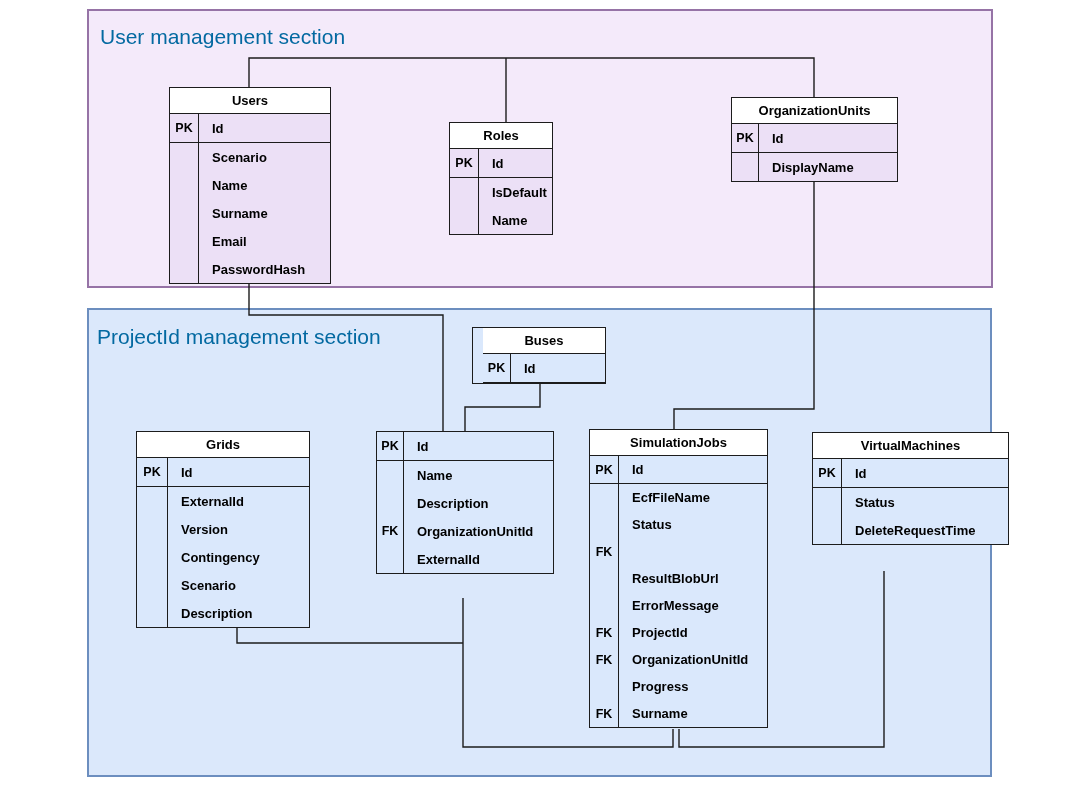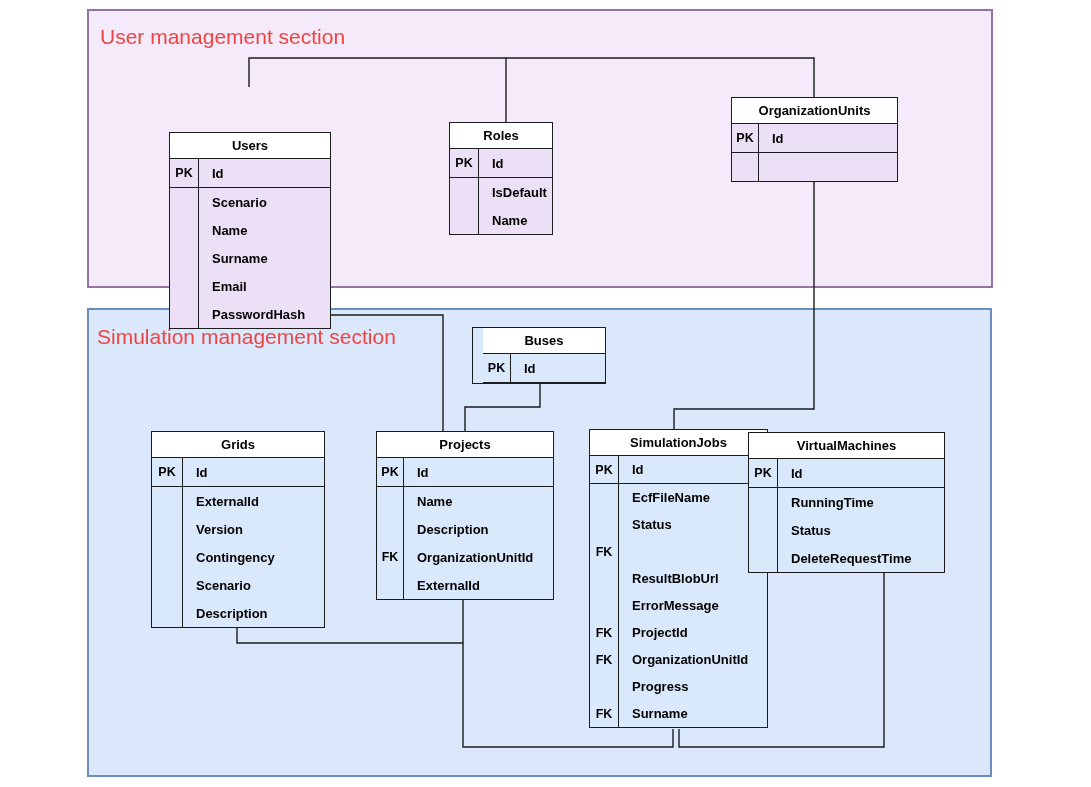--- a/index.html
+++ b/index.html
@@ -13,21 +13,21 @@
   }
   .section {
     position: absolute;
     box-sizing: border-box;
     border: 2px solid transparent;
   }
   .section-title {
     position: absolute;
     font-size: 21px;
     line-height: 21px;
-    color: #ef4444;
+    color: #0369a1;
     white-space: nowrap;
   }
   #connector-layer {
     position: absolute;
     left: 0; top: 0;
     width: 1091px; height: 787px;
   }
   #connector-layer polyline {
     fill: none;
     stroke: #1c1c1c;
@@ -81,34 +81,34 @@
 </style>
 </head>
 <body>
 
 <div id="canvas">
 
   <div class="section" style="left: 87px; top: 9px; width: 906px; height: 279px; background: rgb(244, 234, 250); border-color: rgb(150, 115, 166);"></div>
   <div class="section" style="left: 87px; top: 308px; width: 905px; height: 469px; background: rgb(219, 232, 251); border-color: rgb(108, 142, 191);"></div>
 
   <div class="section-title" style="left:100px; top:26px;">User management section</div>
-  <div class="section-title" style="left:97px; top:326px;">Simulation management section</div>
+  <div class="section-title" style="left:97px; top:326px;">ProjectId management section</div>
 
   <svg id="connector-layer" viewBox="0 0 1091 787" xmlns="http://www.w3.org/2000/svg">
       <polyline points="249,87 249,58 814,58 814,97"></polyline>
       <polyline points="506,58 506,122"></polyline>
       <polyline points="249,283 249,315 443,315 443,431"></polyline>
       <polyline points="540,382 540,407 465,407 465,431"></polyline>
       <polyline points="814,180 814,409 674,409 674,429"></polyline>
       <polyline points="237,626 237,643 463,643"></polyline>
       <polyline points="463,598 463,747 673,747 673,729"></polyline>
       <polyline points="679,729 679,747 884,747 884,571"></polyline>
     </svg>
 
-  <div class="er-table" style="left: 169px; top: 87px; width: 162px; --rowh: 28px; --keyw: 28px; background: rgb(236, 224, 246); margin-top: 45px;">
+  <div class="er-table" style="left: 169px; top: 87px; width: 162px; --rowh: 28px; --keyw: 28px; background: rgb(236, 224, 246);">
       <div class="er-header">
         <span>Users</span>
       </div>
       <div class="er-row pk-row">
         <span class="key-cell">PK</span>
         <span class="field-cell">Id</span>
       </div>
       <div class="er-row">
         <span class="key-cell"></span>
         <span class="field-cell">Scenario</span>
@@ -150,32 +150,33 @@
   <div class="er-table" style="left: 731px; top: 97px; width: 167px; --rowh: 28px; --keyw: 26px; background: rgb(236, 224, 246);">
       <div class="er-header">
         <span>OrganizationUnits</span>
       </div>
       <div class="er-row pk-row">
         <span class="key-cell">PK</span>
         <span class="field-cell">Id</span>
       </div>
       <div class="er-row">
         <span class="key-cell"></span>
+        <span class="field-cell">DisplayName</span>
       </div>
     </div>
   <div class="er-table" style="left: 472px; top: 327px; width: 134px; --rowh: 28px; --keyw: 27px; background: rgb(218, 232, 252); padding-left: 10px;">
       <div class="er-header">
         <span>Buses</span>
       </div>
       <div class="er-row pk-row">
         <span class="key-cell">PK</span>
         <span class="field-cell">Id</span>
       </div>
     </div>
-  <div class="er-table" style="left: 151px; top: 431px; width: 174px; --rowh: 28px; --keyw: 30px; background: rgb(218, 232, 252);">
+  <div class="er-table" style="left: 136px; top: 431px; width: 174px; --rowh: 28px; --keyw: 30px; background: rgb(218, 232, 252);">
       <div class="er-header">
         <span>Grids</span>
       </div>
       <div class="er-row pk-row">
         <span class="key-cell">PK</span>
         <span class="field-cell">Id</span>
       </div>
       <div class="er-row">
         <span class="key-cell"></span>
         <span class="field-cell">ExternalId</span>
@@ -191,23 +192,20 @@
       <div class="er-row">
         <span class="key-cell"></span>
         <span class="field-cell">Scenario</span>
       </div>
       <div class="er-row">
         <span class="key-cell"></span>
         <span class="field-cell">Description</span>
       </div>
     </div>
   <div class="er-table" style="left: 376px; top: 431px; width: 178px; --rowh: 28px; --keyw: 26px; background: rgb(218, 232, 252);">
-      <div class="er-header">
-        <span>Projects</span>
-      </div>
       <div class="er-row pk-row">
         <span class="key-cell">PK</span>
         <span class="field-cell">Id</span>
       </div>
       <div class="er-row">
         <span class="key-cell"></span>
         <span class="field-cell">Name</span>
       </div>
       <div class="er-row">
         <span class="key-cell"></span>
@@ -259,34 +257,30 @@
       </div>
       <div class="er-row">
         <span class="key-cell"></span>
         <span class="field-cell">Progress</span>
       </div>
       <div class="er-row">
         <span class="key-cell">FK</span>
         <span class="field-cell">Surname</span>
       </div>
     </div>
-  <div class="er-table" style="left: 748px; top: 432px; width: 197px; --rowh: 28px; --keyw: 28px; background: rgb(218, 232, 252);">
+  <div class="er-table" style="left: 812px; top: 432px; width: 197px; --rowh: 28px; --keyw: 28px; background: rgb(218, 232, 252);">
       <div class="er-header">
         <span>VirtualMachines</span>
       </div>
       <div class="er-row pk-row">
         <span class="key-cell">PK</span>
         <span class="field-cell">Id</span>
       </div>
       <div class="er-row">
         <span class="key-cell"></span>
-        <span class="field-cell">RunningTime</span>
-      </div>
-      <div class="er-row">
-        <span class="key-cell"></span>
         <span class="field-cell">Status</span>
       </div>
       <div class="er-row">
         <span class="key-cell"></span>
         <span class="field-cell">DeleteRequestTime</span>
       </div>
     </div>
 
 </div>
 

